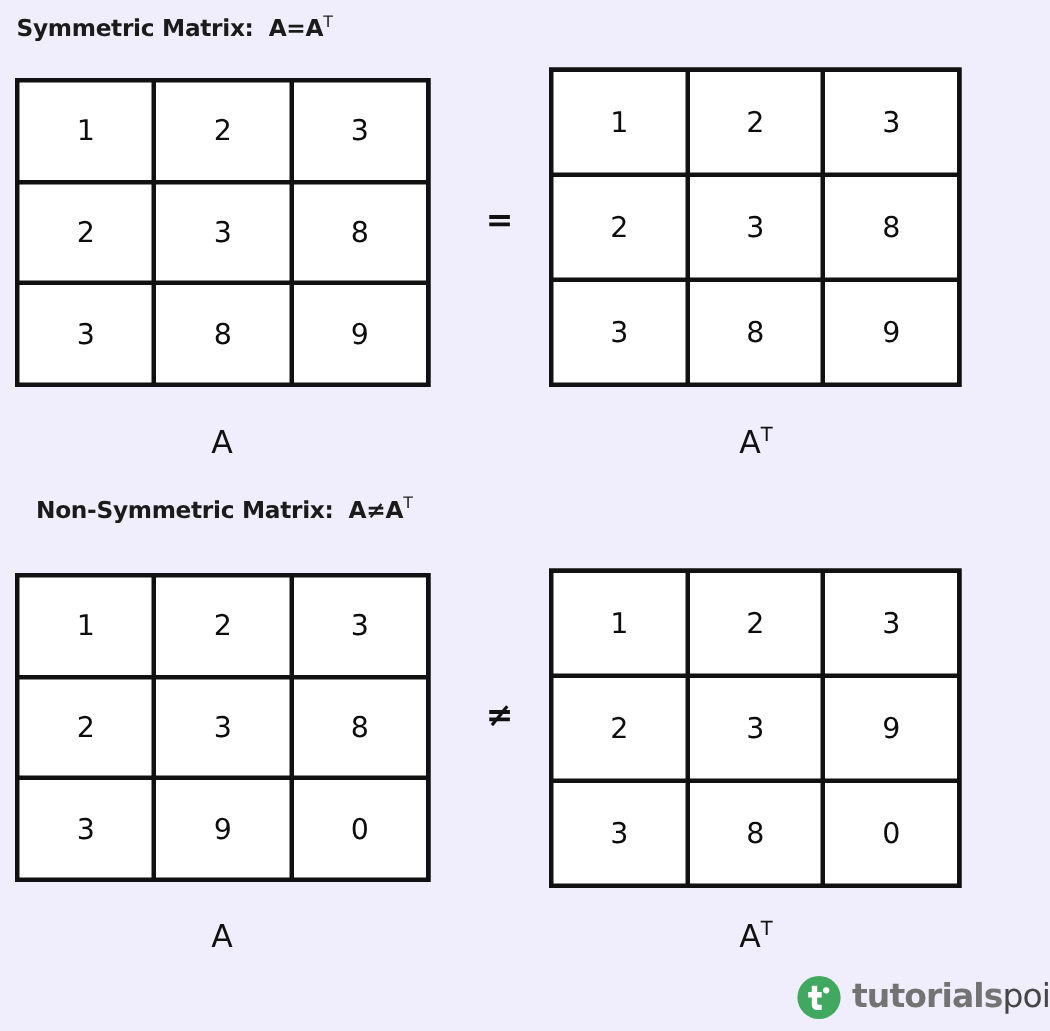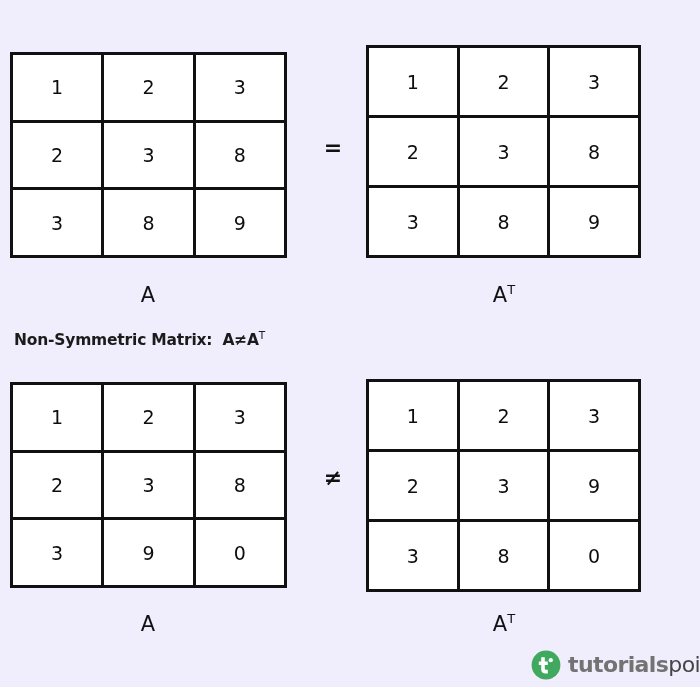--- a/index.html
+++ b/index.html
@@ -34,21 +34,21 @@
     margin-left: 10px;
     font-size: 15.5px;
   }
   .section-title sup {
     font-size: 10.5px;
     font-weight: normal;
     vertical-align: super;
     line-height: 0;
   }
   #title-symmetric { left: 11px; top: 10px; }
-  #title-nonsymmetric { left: 14px; top: 331px; }
+  #title-nonsymmetric { left: 24px; top: 331px; }
 
   
   .matrix {
     position: absolute;
     display: grid;
     grid-template-columns: repeat(3, 1fr);
     grid-template-rows: repeat(3, 1fr);
     background: #111111;
     border: 3px solid #111111;
     gap: 3px;
@@ -124,20 +124,23 @@
     white-space: nowrap;
   }
   #logo-word-primary { color: #737373; }
   #logo-word-secondary { color: #454545; font-weight: normal; }
 </style>
 </head>
 <body>
 
 <div class="canvas">
 
+  <div class="section-title" id="title-symmetric">
+    <span>Symmetric Matrix:</span><span class="eq"><span>A=A</span><sup>T</sup></span>
+  </div>
 
   <div class="matrix" id="matrix-sym-a">
     <div class="cell">1</div>
     <div class="cell">2</div>
     <div class="cell">3</div>
     <div class="cell">2</div>
     <div class="cell">3</div>
     <div class="cell">8</div>
     <div class="cell">3</div>
     <div class="cell">8</div>

